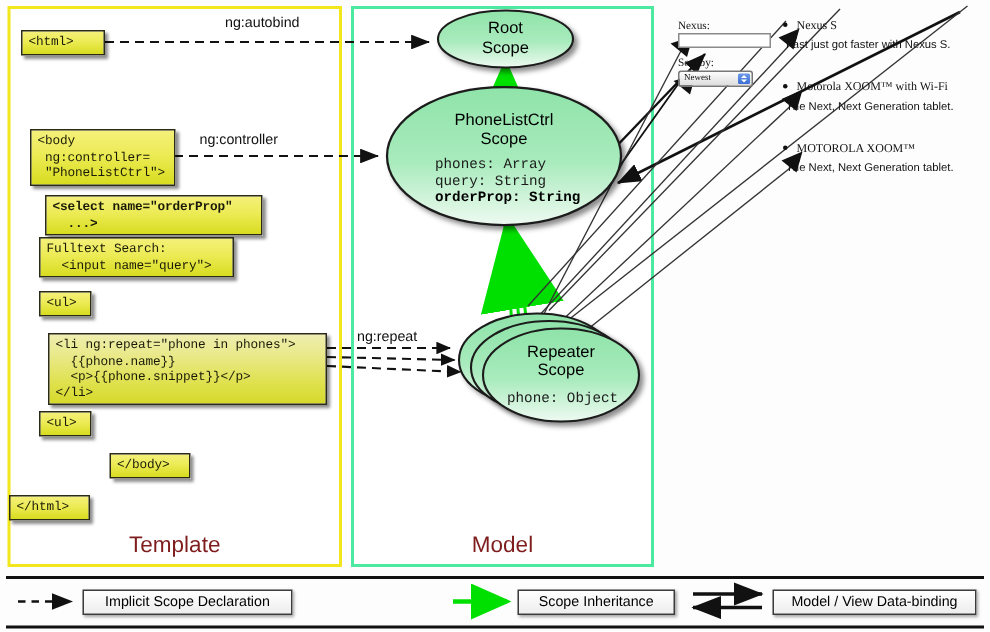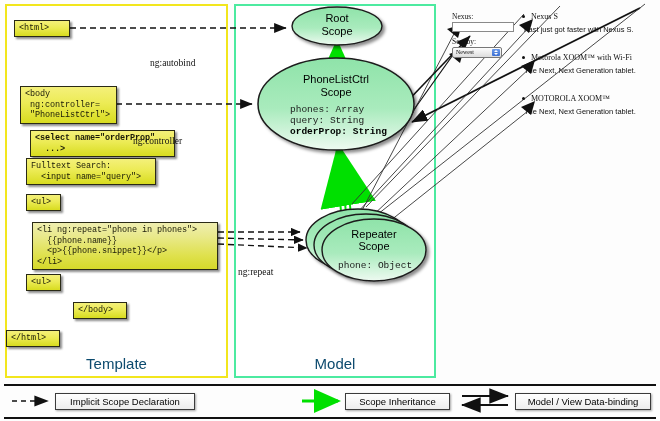--- a/index.html
+++ b/index.html
@@ -16,21 +16,21 @@
   .panel{
     position:absolute;
     background:#ffffff;
     box-sizing:border-box;
   }
   .panel-label{
     position:absolute;
     bottom:4px;left:0;right:0;
     text-align:center;
     font-size:15px;
-    color:#0c4a6e;
+    color:#7f1d1d;
     font-family:"Liberation Sans", sans-serif;
   }
   #panel-template{left:5px;top:4px;width:223px;height:374px;border:2px solid #f2e61d;}
   #panel-model{left:234px;top:4px;width:202px;height:374px;border:2px solid #4ceaa0;}
   #panel-view{left:443px;top:4px;width:211px;height:374px;border:2px solid #7a5cf0;}
 
   
   .codebox{
     position:absolute;
     box-sizing:border-box;
@@ -46,25 +46,24 @@
     letter-spacing:-0.1px;
   }
   .codebox.bold{font-weight:bold;}
   .codebox.wide{
     background:linear-gradient(180deg,#efeeb0 0%, #e9e98a 30%, #dfe14e 70%, #d6d92a 100%);
   }
 
   
   .edge-label{
     position:absolute;
-    font-family:Liberation Serif, serif;
+    font-family:Liberation Sans, sans-serif;
     font-size:9.5px;
     color:#111;
     white-space:pre;
-    margin-top:48px;
   }
 
   
   #wires{position:absolute;left:0;top:0;width:660px;height:421px;overflow:visible;}
 
   
   .scope-title{
     font-family:"Liberation Sans", sans-serif;
     font-size:11px;
     fill:#000;

